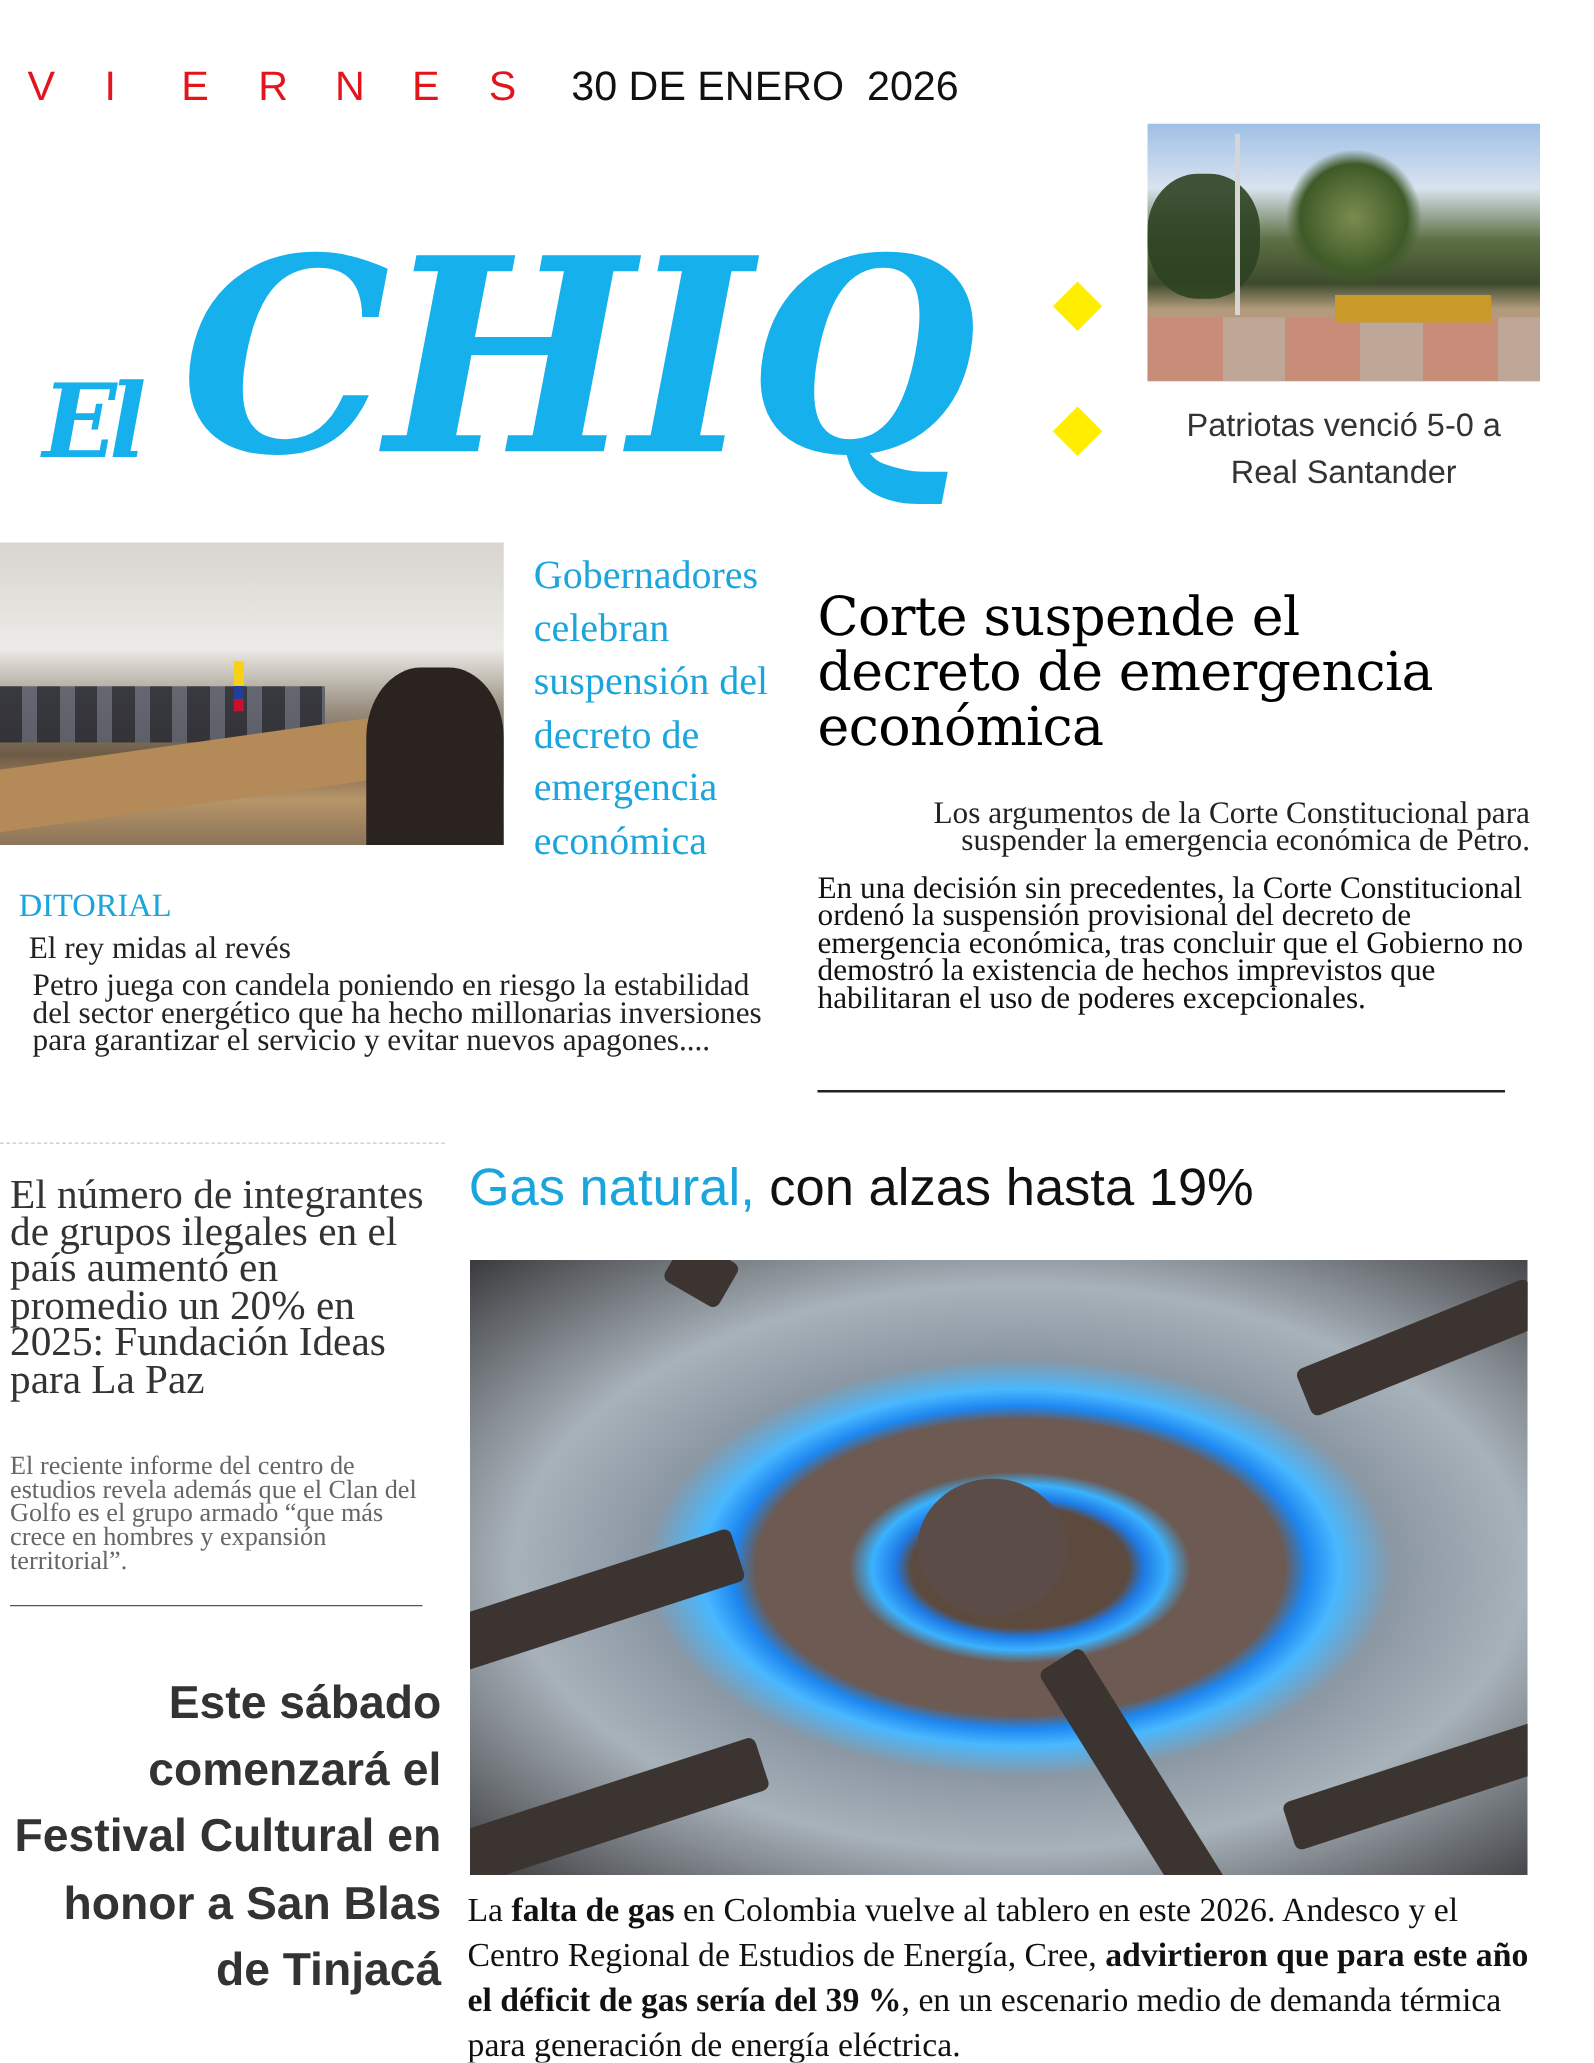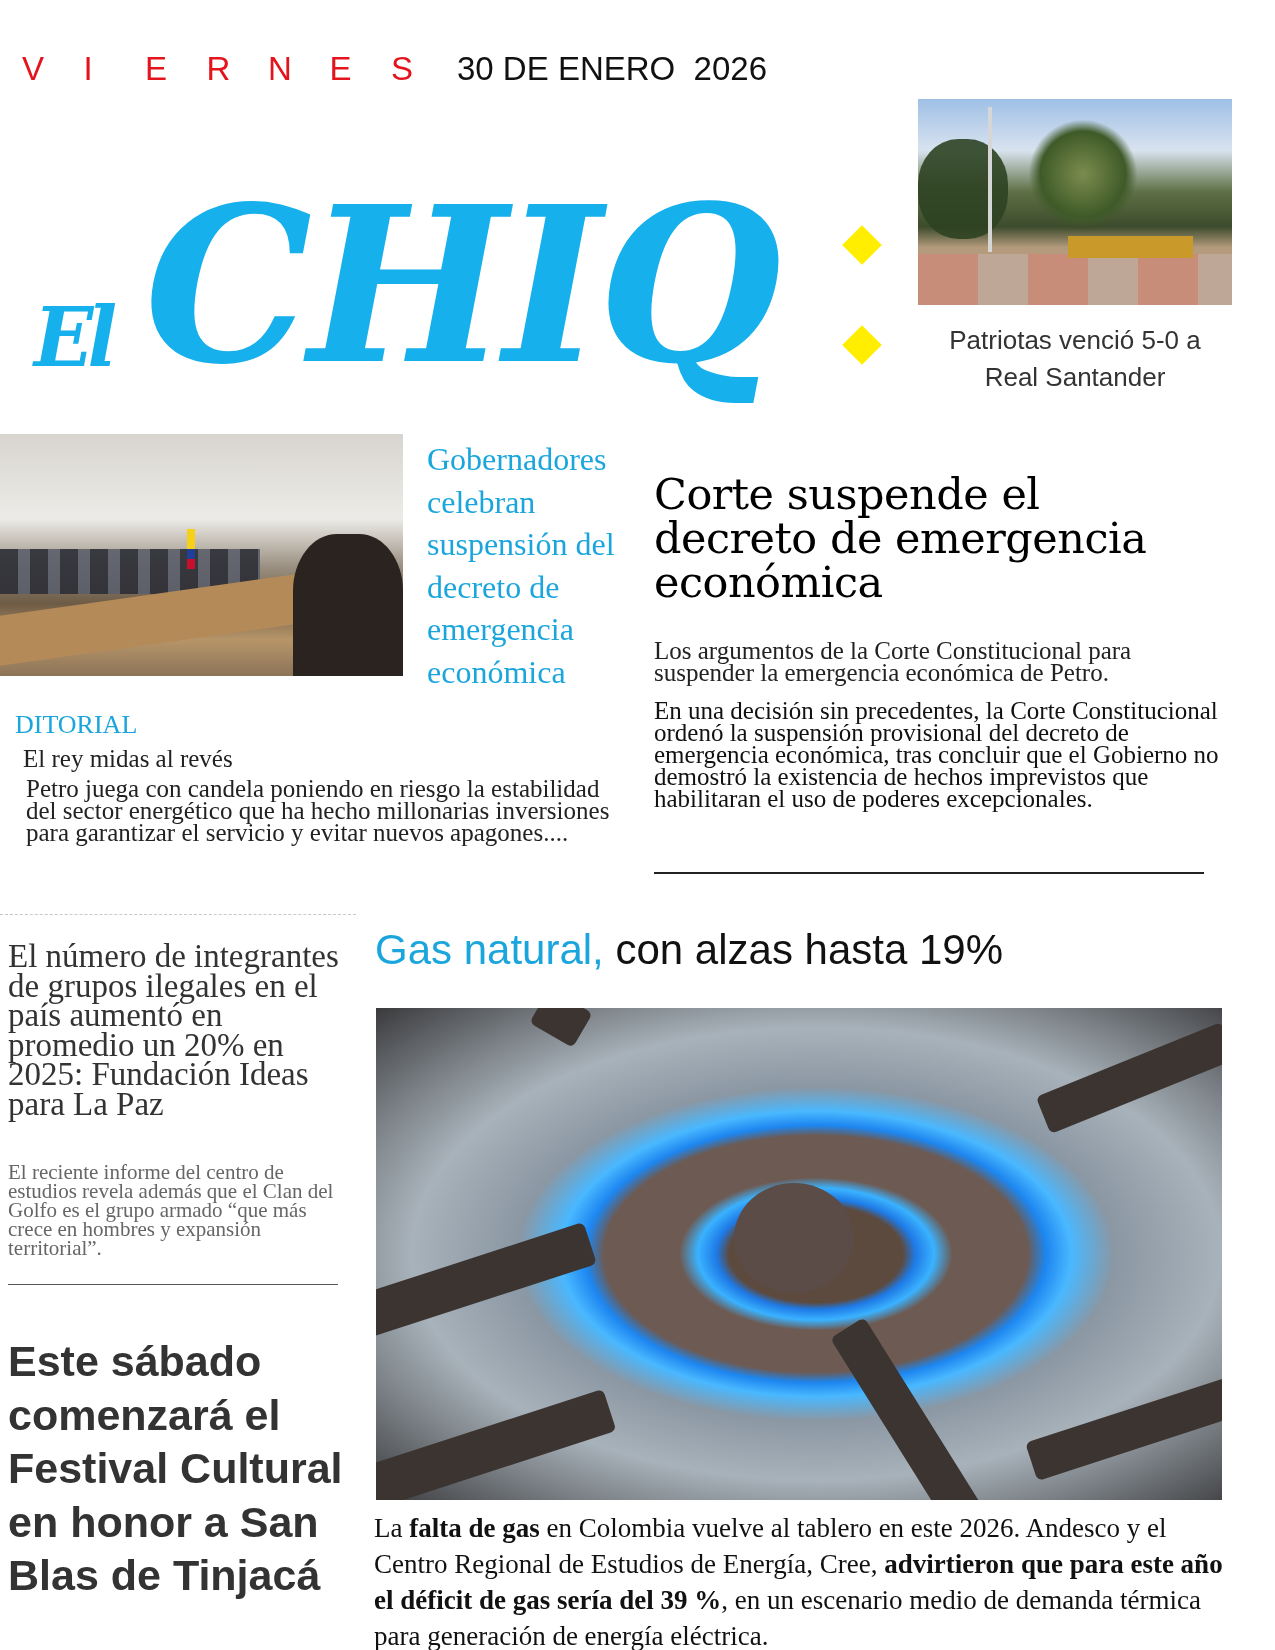--- a/index.html
+++ b/index.html
@@ -30,35 +30,35 @@
   .photo-meeting { left:0; top:434px; width:403px; height:242px; overflow:hidden;
     background:linear-gradient(180deg,#d8d5d0 0%,#ecebe7 35%,#9a8f80 55%,#6d5b45 70%,#b79569 85%,#8c7458 100%); }
   .meet-people { position:absolute; left:0; top:115px; width:260px; height:45px; background:repeating-linear-gradient(90deg,#2b2d35 0 18px,#5b5f6b 18px 30px); opacity:.9; }
   .meet-table { position:absolute; left:0; top:160px; width:310px; height:50px; background:#b48a58; transform:skewY(-8deg); }
   .meet-head { position:absolute; right:0; top:100px; width:110px; height:142px; border-radius:40% 40% 0 0; background:#2a2320; }
   .meet-flag { position:absolute; left:187px; top:95px; width:8px; height:40px; background:linear-gradient(180deg,#f7d117 50%,#1f3f99 50% 75%,#c8102e 75%); }
 
   .gob-head { left:427px; top:438px; width:220px; font-family:"Liberation Serif", serif; font-size:32px; line-height:42.5px; color:#1aa6dc; }
 
   .corte-head { left:654px; top:472px; width:560px; font-family:"DejaVu Serif", serif; font-weight:normal; font-size:43px; line-height:44px; color:#000; letter-spacing:-0.5px; }
-  .corte-lead { left:654px; top:640px; width:570px; font-size:25px; line-height:22px; color:#222; }
+  .corte-lead { left:654px; top:640px; width:570px; font-size:25px; line-height:22px; color:#222;text-align:right; }
   .corte-body { left:654px; top:700px; width:570px; font-size:25px; line-height:22px; color:#111; }
   .corte-rule { left:654px; top:872px; width:550px; height:1.5px; background:#222; }
 
   .edit-label { left:15px; top:710px; font-size:26px; color:#1aa6dc; }
   .edit-title { left:23px; top:745px; font-size:25px; color:#222; }
   .edit-body { left:26px; top:778px; width:600px; font-size:25px; line-height:22px; color:#222; }
 
   .dashed { left:0; top:914px; width:356px; height:0; border-top:1.5px dashed #c8c8c8; }
 
   .grupos-head { left:8px; top:942px; width:340px; font-size:33px; line-height:29.5px; color:#333; }
   .grupos-body { left:8px; top:1163px; width:340px; font-size:21px; line-height:19px; color:#666; }
   .grupos-rule { left:8px; top:1284px; width:330px; height:1.3px; background:#555; }
 
-  .fest-head { left:8px; top:1335px; width:345px; font-family:"Liberation Sans", sans-serif; font-weight:bold; font-size:43px; line-height:53.5px; color:#333; }
+  .fest-head { left:8px; top:1335px; width:345px; font-family:"Liberation Sans", sans-serif; font-weight:bold; font-size:37px; line-height:53.5px; color:#333;text-align:right; }
 
   .gas-head { left:375px; top:920px; font-family:"Liberation Sans", sans-serif; font-size:42px; line-height:60px; white-space:nowrap; }
   .gas-head .accent { color:#1aa6dc; }
   .gas-head .rest { color:#111;text-align:right; }
 
   .photo-gas { left:376px; top:1008px; width:846px; height:492px; overflow:hidden;
     background:radial-gradient(ellipse at 52% 50%, #5d4a3f 0 14%, #1e7ae6 16%, #3ab2ff 19%, #6d5a52 22% 34%, #1d86f0 37%, #49b8ff 41%, #8b97a3 48%, #a8b2ba 65%, #3a3a3c 100%); }
   .gas-bar { position:absolute; background:#3b3430; border-radius:6px; }
 
   .gas-body { left:374px; top:1510px; width:870px; font-family:"Liberation Serif", serif; font-size:27px; line-height:36px; color:#111; }

